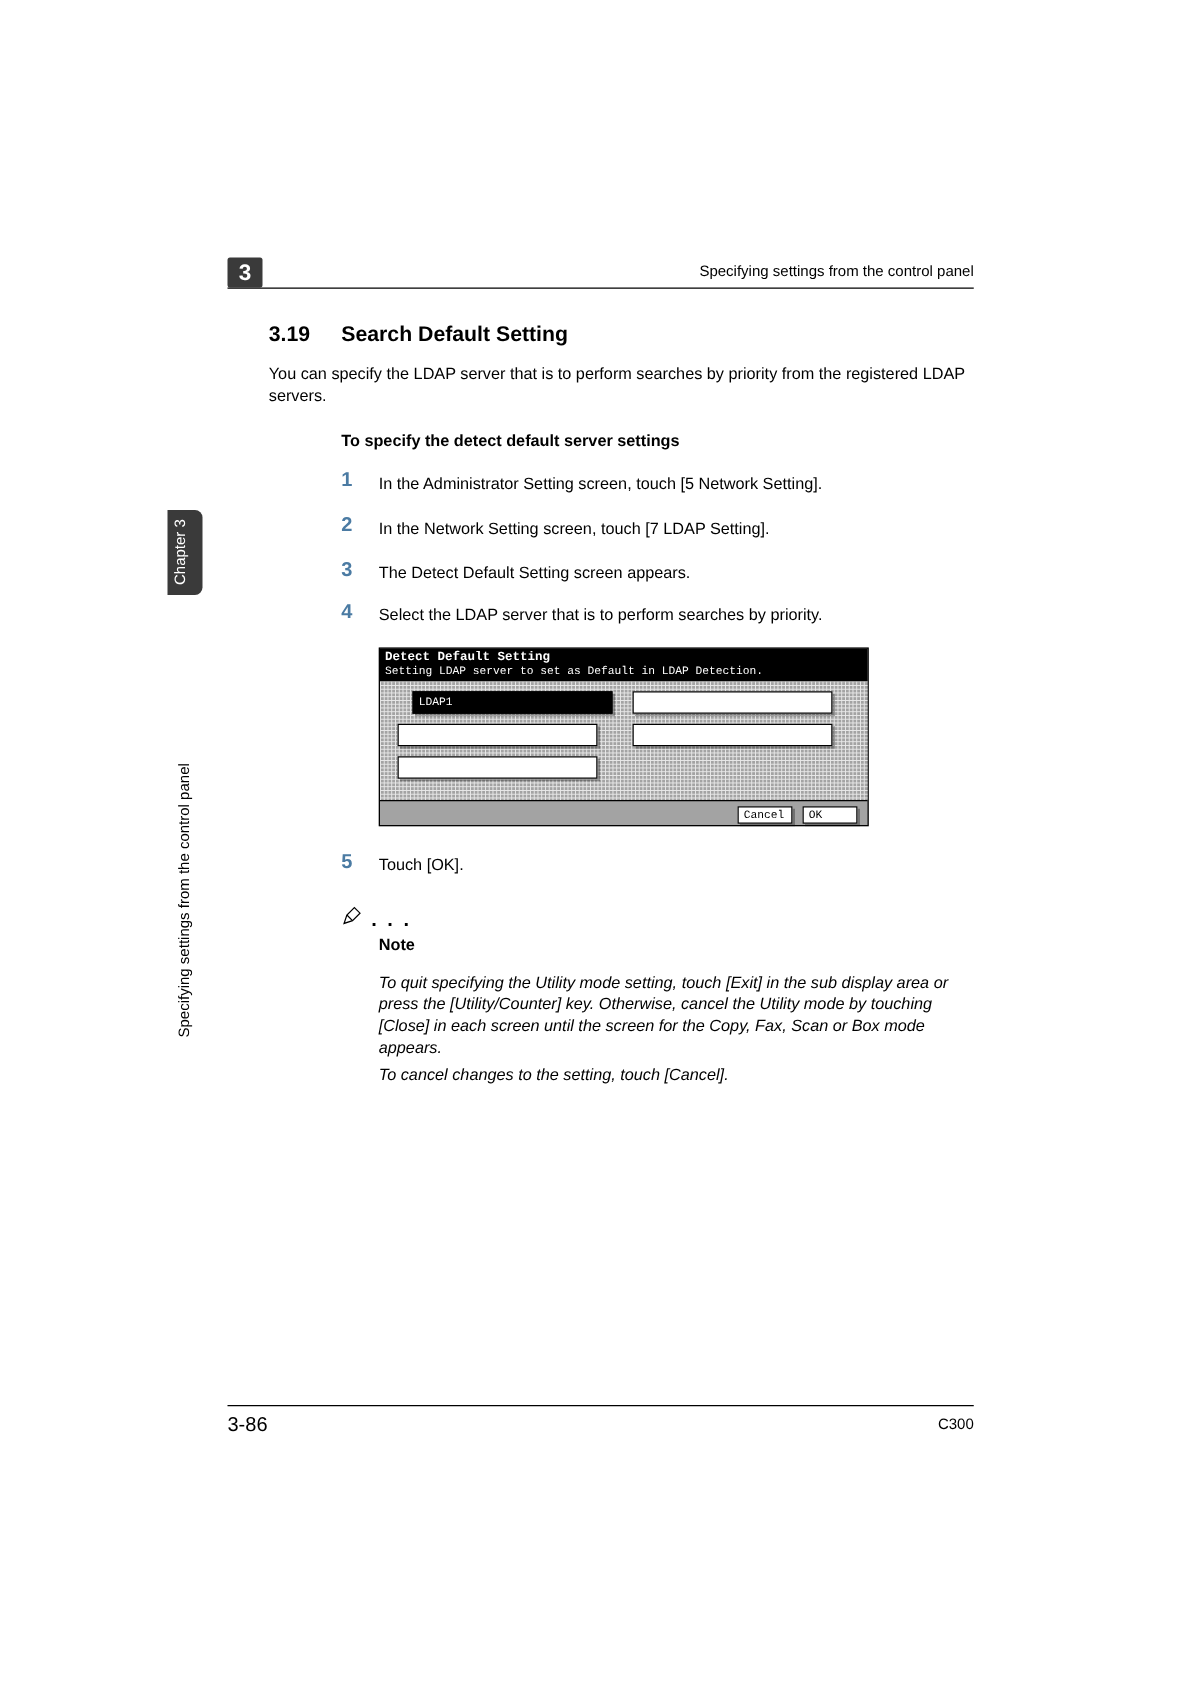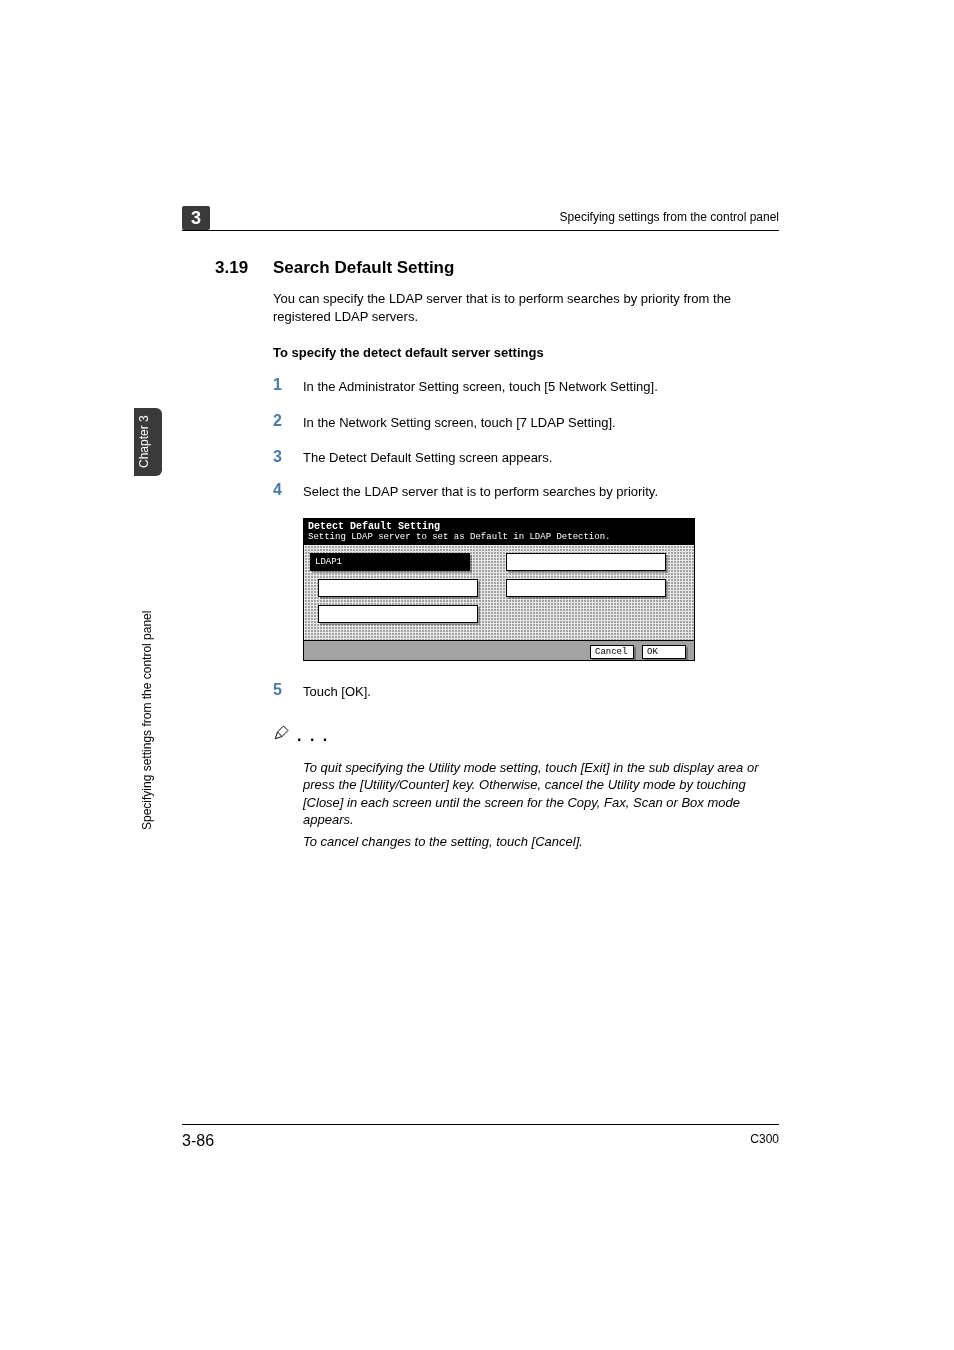--- a/index.html
+++ b/index.html
@@ -79,21 +79,20 @@
     position: absolute;
     left: 0;
   }
   .section-title {
     font-size: 17px;
     font-weight: bold;
     margin-left: 58px;
   }
   .para {
     font-size: 13px;
-    margin-left: 58px;
     margin-top: 12px;
     line-height: 1.35;
   }
   .subhead {
     font-size: 13px;
     font-weight: bold;
     margin-left: 58px;
     margin-top: 20px;
   }
   .step {
@@ -265,21 +264,21 @@
 
     <div class="step">
       <span class="step-num">4</span>
       <div class="step-text">Select the LDAP server that is to perform searches by priority.</div>
     </div>
 
     <div class="screenshot">
       <div class="scr-titlebar">Detect Default Setting</div>
       <div class="scr-subtitle">Setting LDAP server to set as Default in LDAP Detection.</div>
       <div class="scr-body">
-        <div class="scr-btn sel" style="left:6px; top:8px; width:160px;">LDAP1</div>
+        <div class="scr-btn sel" style="left:26px; top:8px; width:160px;">LDAP1</div>
         <div class="scr-btn" style="left:202px; top:8px; width:160px;"></div>
         <div class="scr-btn" style="left:14px; top:34px; width:160px;"></div>
         <div class="scr-btn" style="left:202px; top:34px; width:160px;"></div>
         <div class="scr-btn" style="left:14px; top:60px; width:160px;"></div>
       </div>
       <div class="scr-footer">
         <div class="scr-btn" style="right:60px; width:44px;">Cancel</div>
         <div class="scr-btn" style="right:8px; width:44px;">OK</div>
       </div>
     </div>
@@ -291,20 +290,21 @@
 
     <div class="note-icon">
       <span>
         <svg viewBox="0 0 24 24">
             <path d="M3 21 L6 12 L14 4 L20 10 L12 18 L3 21 Z" fill="none" stroke="#000" stroke-width="1.3"></path>
             <line x1="6" y1="12" x2="12" y2="18" stroke="#000" stroke-width="1.3"></line>
           </svg>
       </span>
       <span class="note-dots">. . .</span>
     </div>
+    <div class="note-title">Note</div>
     <div class="note-text mt">To quit specifying the Utility mode setting, touch [Exit] in the sub display area or press the [Utility/Counter] key. Otherwise, cancel the Utility mode by touching [Close] in each screen until the screen for the Copy, Fax, Scan or Box mode appears.</div>
     <div class="note-text">To cancel changes to the setting, touch [Cancel].</div>
 
   </div>
 
   <hr class="footer-rule">
   <div class="footer-left">3-86</div>
   <div class="footer-right">C300</div>
 
 </div>

